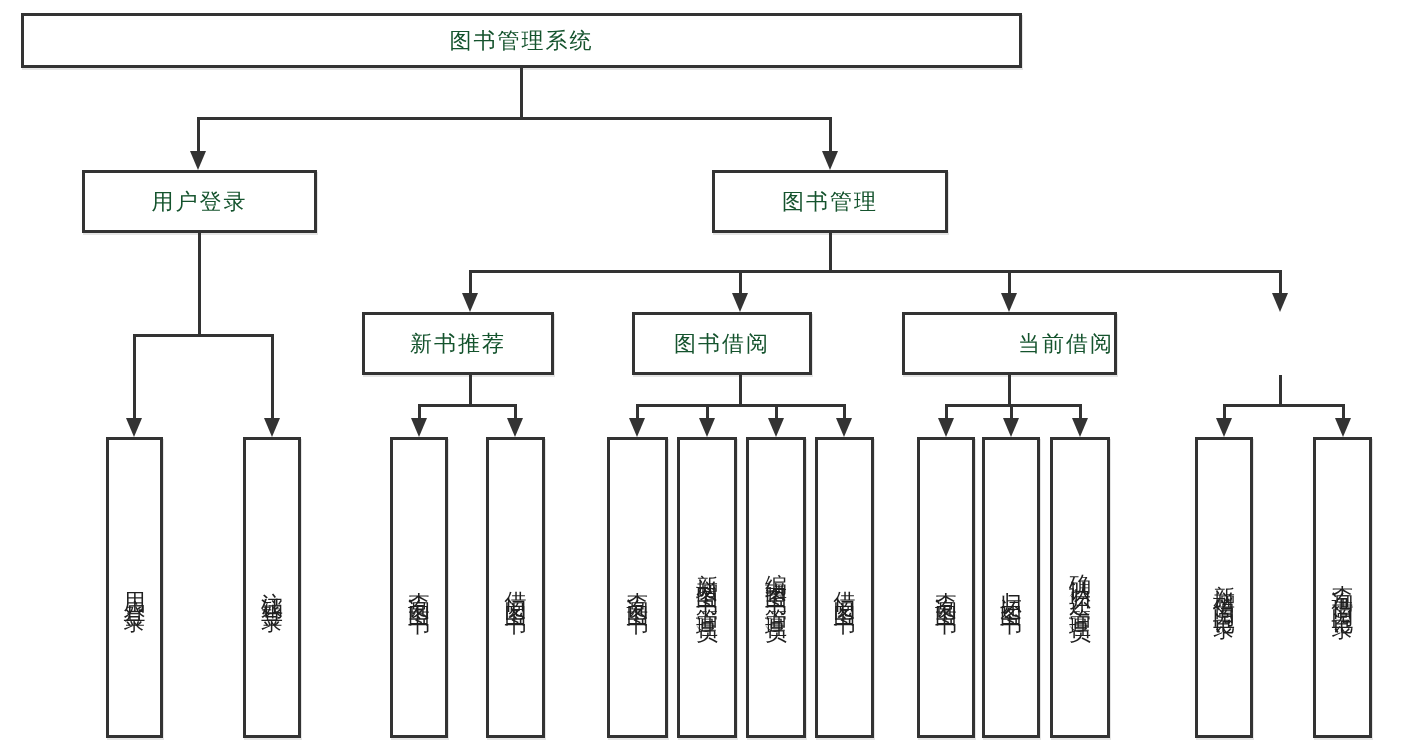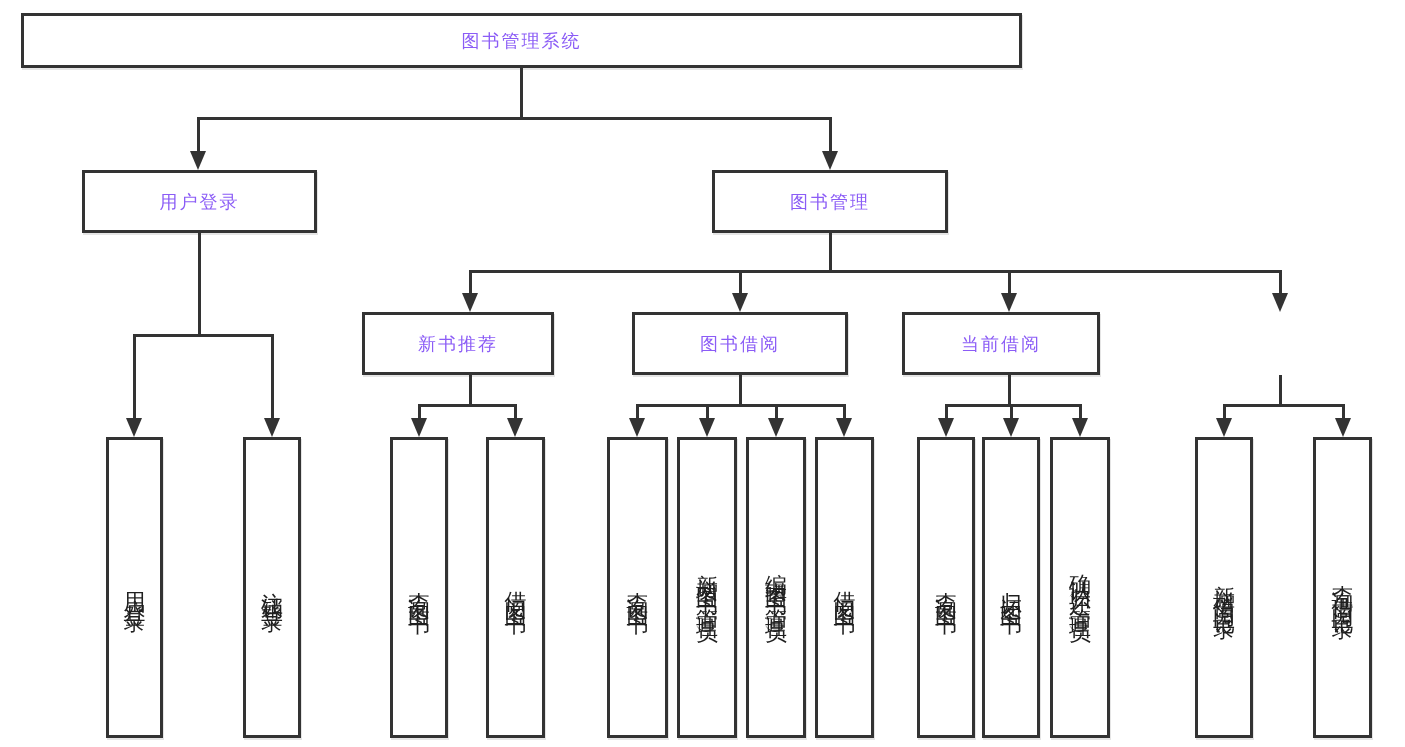--- a/index.html
+++ b/index.html
@@ -12,21 +12,21 @@
   }
   .hnode,.vnode{
     position:absolute;
     box-sizing:border-box;
     border:3px solid #333333;
     background:#ffffff;
     display:flex;align-items:center;justify-content:center;
     box-shadow:1px 2px 0 rgba(0,0,0,0.10);
   }
   .htext{
-    font-size:18px;color:#8b5cf6;letter-spacing:2px;white-space:nowrap;
+    font-size:22px;color:#14532d;letter-spacing:2px;white-space:nowrap;
   }
   .vnode{top:437px;height:301px;}
   .vtext{
     writing-mode:vertical-rl;text-orientation:mixed;
     font-size:22px;color:#1f1f1f;letter-spacing:7px;line-height:1;
   }
   .line{position:absolute;background:#333333;}
   .vline{width:3px;}
   .hline{height:3px;}
   .arr{
@@ -78,24 +78,24 @@
   <div class="line vline" style="left:739px;top:270px;height:26px;"></div>
   <div class="arr" style="left:732px;top:293px;"></div>
   <div class="line vline" style="left:1008px;top:270px;height:26px;"></div>
   <div class="arr" style="left:1001px;top:293px;"></div>
   <div class="line vline" style="left:1279px;top:270px;height:26px;"></div>
   <div class="arr" style="left:1272px;top:293px;"></div>
 
   <div class="hnode" style="left:362px;top:312px;width:192px;height:63px;">
     <span class="htext">新书推荐</span>
   </div>
-  <div class="hnode" style="left:632px;top:312px;width:216px;height:63px;">
+  <div class="hnode" style="left:632px;top:312px;width:180px;height:63px;">
     <span class="htext">图书借阅</span>
   </div>
-  <div class="hnode" style="left:902px;top:312px;width:198px;height:63px;">
+  <div class="hnode" style="left:902px;top:312px;width:215px;height:63px;justify-content:flex-end;">
     <span class="htext">当前借阅</span>
   </div>
 
   <div class="line vline" style="left:469px;top:375px;height:31px;"></div>
   <div class="line hline" style="left:418px;top:404px;width:99px;"></div>
   <div class="line vline" style="left:418px;top:404px;height:18px;"></div>
   <div class="arr" style="left:411px;top:418px;"></div>
   <div class="line vline" style="left:514px;top:404px;height:18px;"></div>
   <div class="arr" style="left:507px;top:418px;"></div>
 

